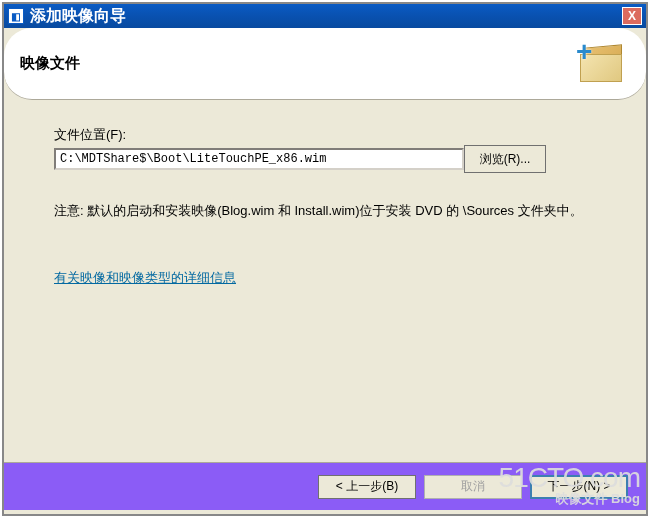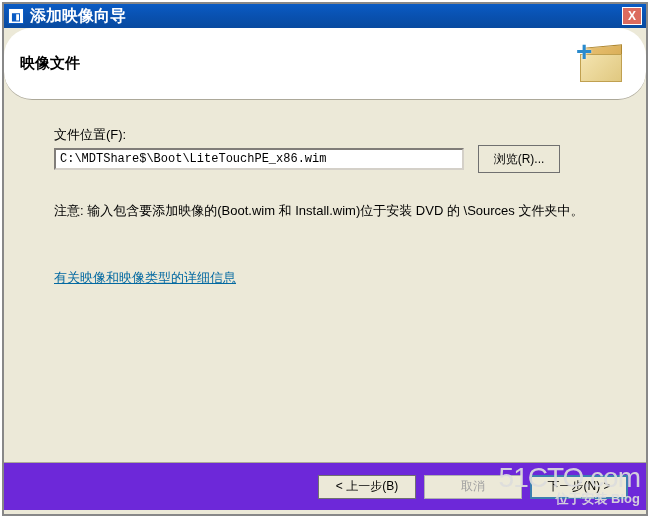--- a/index.html
+++ b/index.html
@@ -117,21 +117,21 @@
       line-height: 20px;
       text-shadow: 0 0 2px #fff;
     }
     .content-panel {
       padding: 26px 50px 16px 50px;
       color: #000;
       font-size: 13px;
     }
     .prompt { margin-bottom: 28px; }
     .file-label { margin-bottom: 1px; }
-    .file-row { display: flex; align-items: center; gap: 14px; margin-bottom: 28px; }
+    .file-row { display: flex; align-items: center; gap: 0; margin-bottom: 28px; }
     .file-input {
       flex: 0 0 410px;
       height: 22px;
       border: 2px inset #d4d0c8;
       background: #fff;
       font-family: Courier, monospace;
       font-size: 12px;
       padding: 0 4px;
     }
     .browse-btn {
@@ -151,21 +151,21 @@
       left: 0;
       right: 0;
       bottom: 0;
       height: 48px;
       border-top: 1px solid #aca899;
       display: flex;
       align-items: center;
       justify-content: flex-end;
       gap: 8px;
       padding: 0 18px;
-      background: #6d28d9;
+      background: #8b5cf6;
     }
     .nav-btn {
       width: 98px;
       height: 24px;
       background: #ece9d8;
       border: 1px solid #707070;
       font-size: 12px;
       cursor: pointer;
       font-family: inherit;
     }
@@ -206,30 +206,30 @@
     </div>
 
     <div class="content-panel">
 
       <div class="file-label">文件位置(F):</div>
       <div class="file-row">
         <input class="file-input" type="text" value="C:\MDTShare$\Boot\LiteTouchPE_x86.wim" style="">
         <button class="browse-btn">浏览(R)...</button>
       </div>
 
-      <div class="note">注意: 输入包含要添加映像的(Boot.wim 和 Install.wim)位于安装 DVD 的 \Sources 文件夹中。</div>
+      <div class="note">注意: 默认的启动和安装映像(Blog.wim 和 Install.wim)位于安装 DVD 的 \Sources 文件夹中。</div>
 
       <div><span class="link">有关映像和映像类型的详细信息</span></div>
     </div>
 
     <div class="button-bar">
       <button class="nav-btn">&lt; 上一步(B)</button>
       <button class="nav-btn" disabled="">取消</button>
       <button class="nav-btn default">下一步(N) &gt;</button>
     </div>
 
     <div class="watermark">
       <div class="big">51CTO.com</div>
-      <div class="small">位于安装  Blog</div>
+      <div class="small">映像文件  Blog</div>
     </div>
 
   </div>
 </div>
 
 </body></html>

